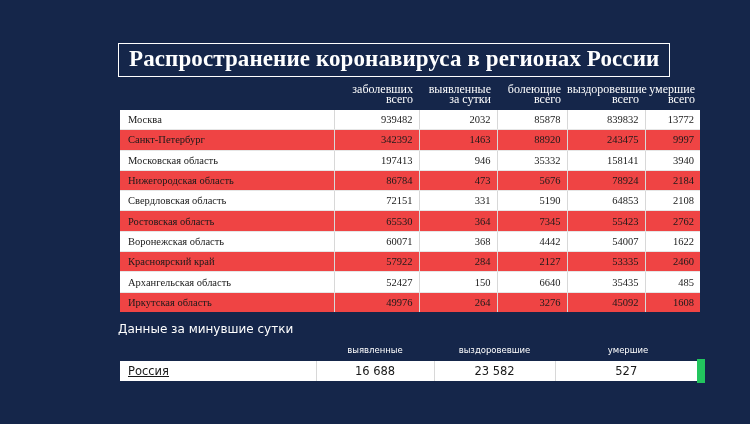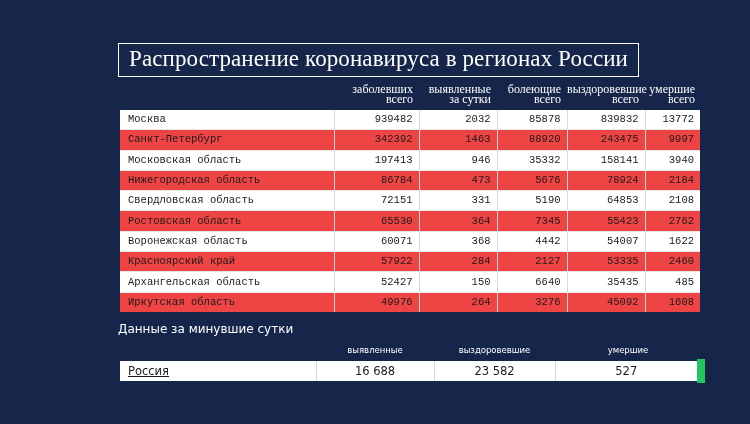--- a/index.html
+++ b/index.html
@@ -27,20 +27,21 @@
     padding: 2px 10px 4px 10px;
     background: transparent;
   }
   .title-text {
     font-family: "Liberation Serif", "DejaVu Serif", serif;
     font-size: 23px;
     line-height: 26px;
     color: #ffffff;
     white-space: nowrap;
     letter-spacing: 0.1px;
+    font-weight: bold;
   }
 
   
   .main-table {
     position: absolute;
     left: 118px;
     top: 84px;
     width: 582px;
     border-collapse: collapse;
     table-layout: fixed;
@@ -68,21 +69,21 @@
   .main-table tbody tr {
     background: #ffffff;
   }
   .main-table tbody tr.alt {
     background: #ef4444;
   }
   .main-table tbody tr:first-child td {
     border-top: 2px solid #15264a;
   }
   .main-table tbody td {
-    font-family: Liberation Mono, monospace;
+    font-family: Liberation Serif, serif;
     font-size: 10.5px;
     line-height: 13px;
     color: #1a1a1a;
     height: 19.3px;
     padding: 0 6px;
     border-right: 1px solid #d8d8d8;
     border-bottom: 1px solid #e6e6e6;
     white-space: nowrap;
     overflow: hidden;
   }

